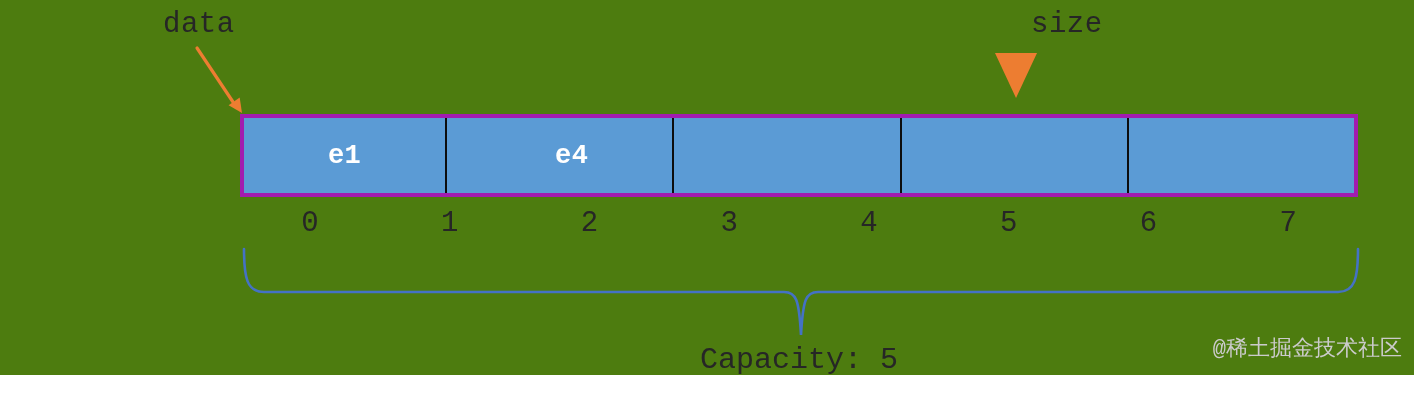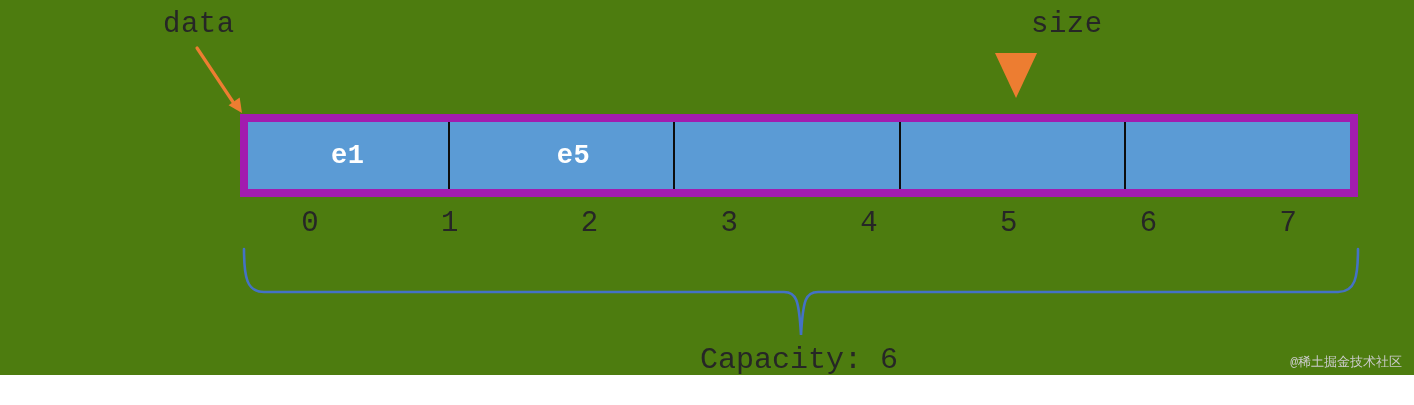--- a/index.html
+++ b/index.html
@@ -22,21 +22,21 @@
   .overlay-svg{
     position:absolute;left:0;top:0;width:1414px;height:405px;
     pointer-events:none;
   }
   .array-row{
     position:absolute;
     left:240px;top:114px;
     width:1118px;height:83px;
     display:flex;
     box-sizing:border-box;
-    border:8px solid #a21caf;
+    border:4px solid #a21caf;
     background:#5b9bd5;
     gap:24px;
   }
   .cell{
     flex:1 1 0;
     display:flex;align-items:center;justify-content:center;
     background:#5b9bd5;
     border-right:2px solid #0d0d0d;
     box-sizing:border-box;
   }
@@ -64,22 +64,22 @@
     position:absolute;
     left:240px;top:343px;
     width:1118px;
     text-align:center;
     font-size:30px;
     color:#262626;
     font-weight:400;
   }
   .watermark{
     position:absolute;
-    right:12px;bottom:4px;
-    font-size:13px;
+    right:12px;bottom:12px;
+    font-size:22px;
     color:#cbcbcb;
     font-weight:400;
   }
 </style>
 </head>
 <body>
 
 <div class="canvas">
 
   <div class="ptr-label data-label">data</div>
@@ -99,21 +99,21 @@
              C 803,299 806,292 818,292
              L 1338,292
              C 1355,292 1358,278 1358,249" fill="none" stroke="#4472c4" stroke-width="2.6" stroke-linecap="round"></path>
   </svg>
 
   <div class="array-row">
     <div class="cell">
       <span class="cell-value">e1</span>
     </div>
     <div class="cell">
-      <span class="cell-value">e5</span>
+      <span class="cell-value">e4</span>
     </div>
     <div class="cell">
       <span class="cell-value"></span>
     </div>
     <div class="cell">
       <span class="cell-value"></span>
     </div>
     <div class="cell">
       <span class="cell-value"></span>
     </div>
@@ -123,17 +123,17 @@
     <div class="index-label">0</div>
     <div class="index-label">1</div>
     <div class="index-label">2</div>
     <div class="index-label">3</div>
     <div class="index-label">4</div>
     <div class="index-label">5</div>
     <div class="index-label">6</div>
     <div class="index-label">7</div>
   </div>
 
-  <div class="capacity-label">Capacity: 6</div>
+  <div class="capacity-label">Capacity: 5</div>
 
   <div class="watermark">@稀土掘金技术社区</div>
 
 </div>
 
 </body></html>

